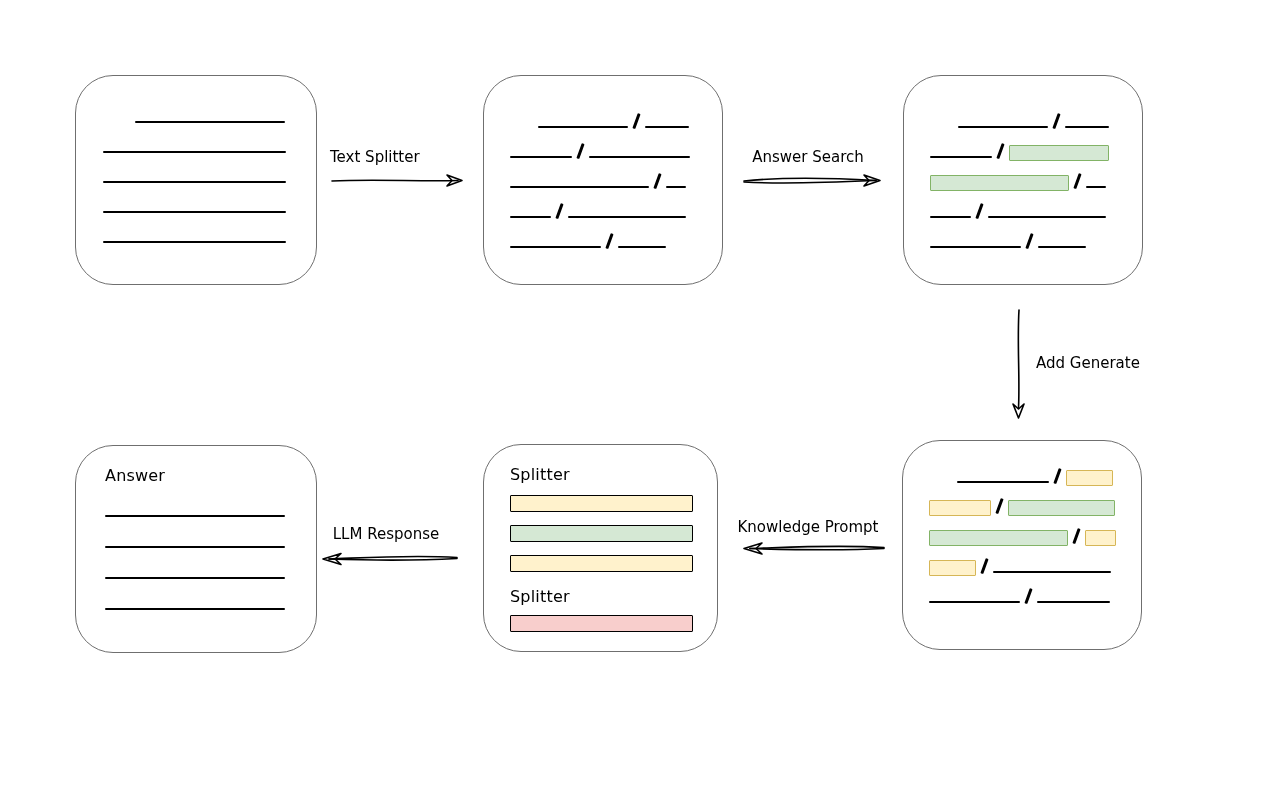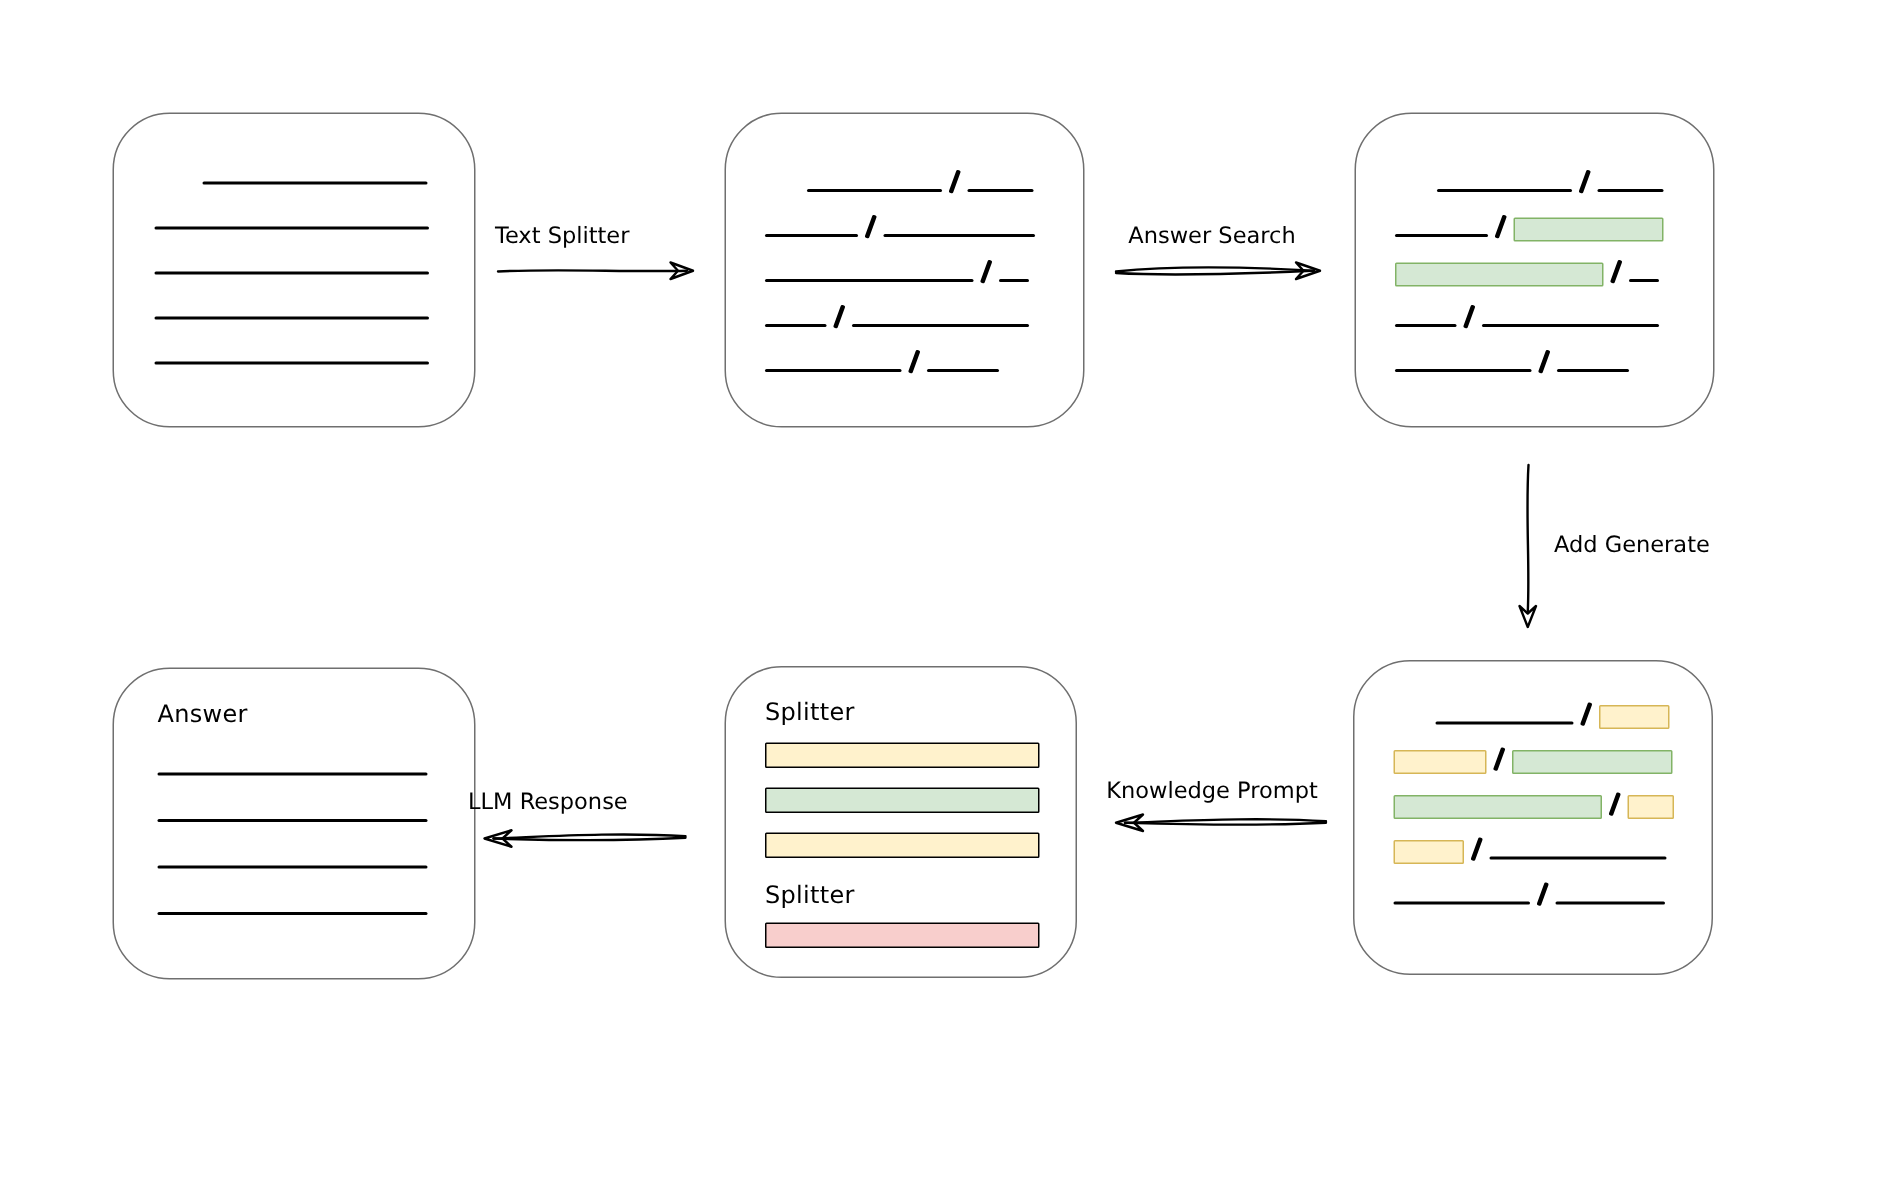--- a/index.html
+++ b/index.html
@@ -34,21 +34,21 @@
   .bar{width:183px;height:17px;border:1px solid;border-radius:1px;box-sizing:border-box;margin-top:13px;}
   .bars.first .bar:first-child{margin-top:10px;}
   .bars.q .bar:first-child{margin-top:8px;}
   #n-prompt .node-title.q{margin-top:15px;}
   
   .arrow-label{position:absolute;font-size:15px;line-height:18px;white-space:nowrap;}
   #lbl-text-splitter  {left:330px;top:148px;width:140px;text-align:left;}
   #lbl-vector-search  {left:734px;top:148px;width:148px;text-align:center;}
   #lbl-add-context    {left:1036px;top:354px;width:120px;text-align:left;}
   #lbl-generate-prompt{left:728px;top:518px;width:160px;text-align:center;}
-  #lbl-llm-response   {left:312px;top:525px;width:148px;}
+  #lbl-llm-response   {left:312px;top:525px;width:148px;text-align:center;}
   
   svg.arrow{position:absolute;overflow:visible;color:var(--line);}
   svg.arrow path{stroke:currentColor;fill:none;stroke-width:1.6;
     stroke-linecap:round;stroke-linejoin:round;}
   #arr-text-splitter  {left:330px;top:170px;}
   #arr-vector-search  {left:742px;top:170px;}
   #arr-add-context    {left:1008px;top:308px;}
   #arr-generate-prompt{left:735px;top:538px;}
   #arr-llm-response   {left:315px;top:548px;}
   

